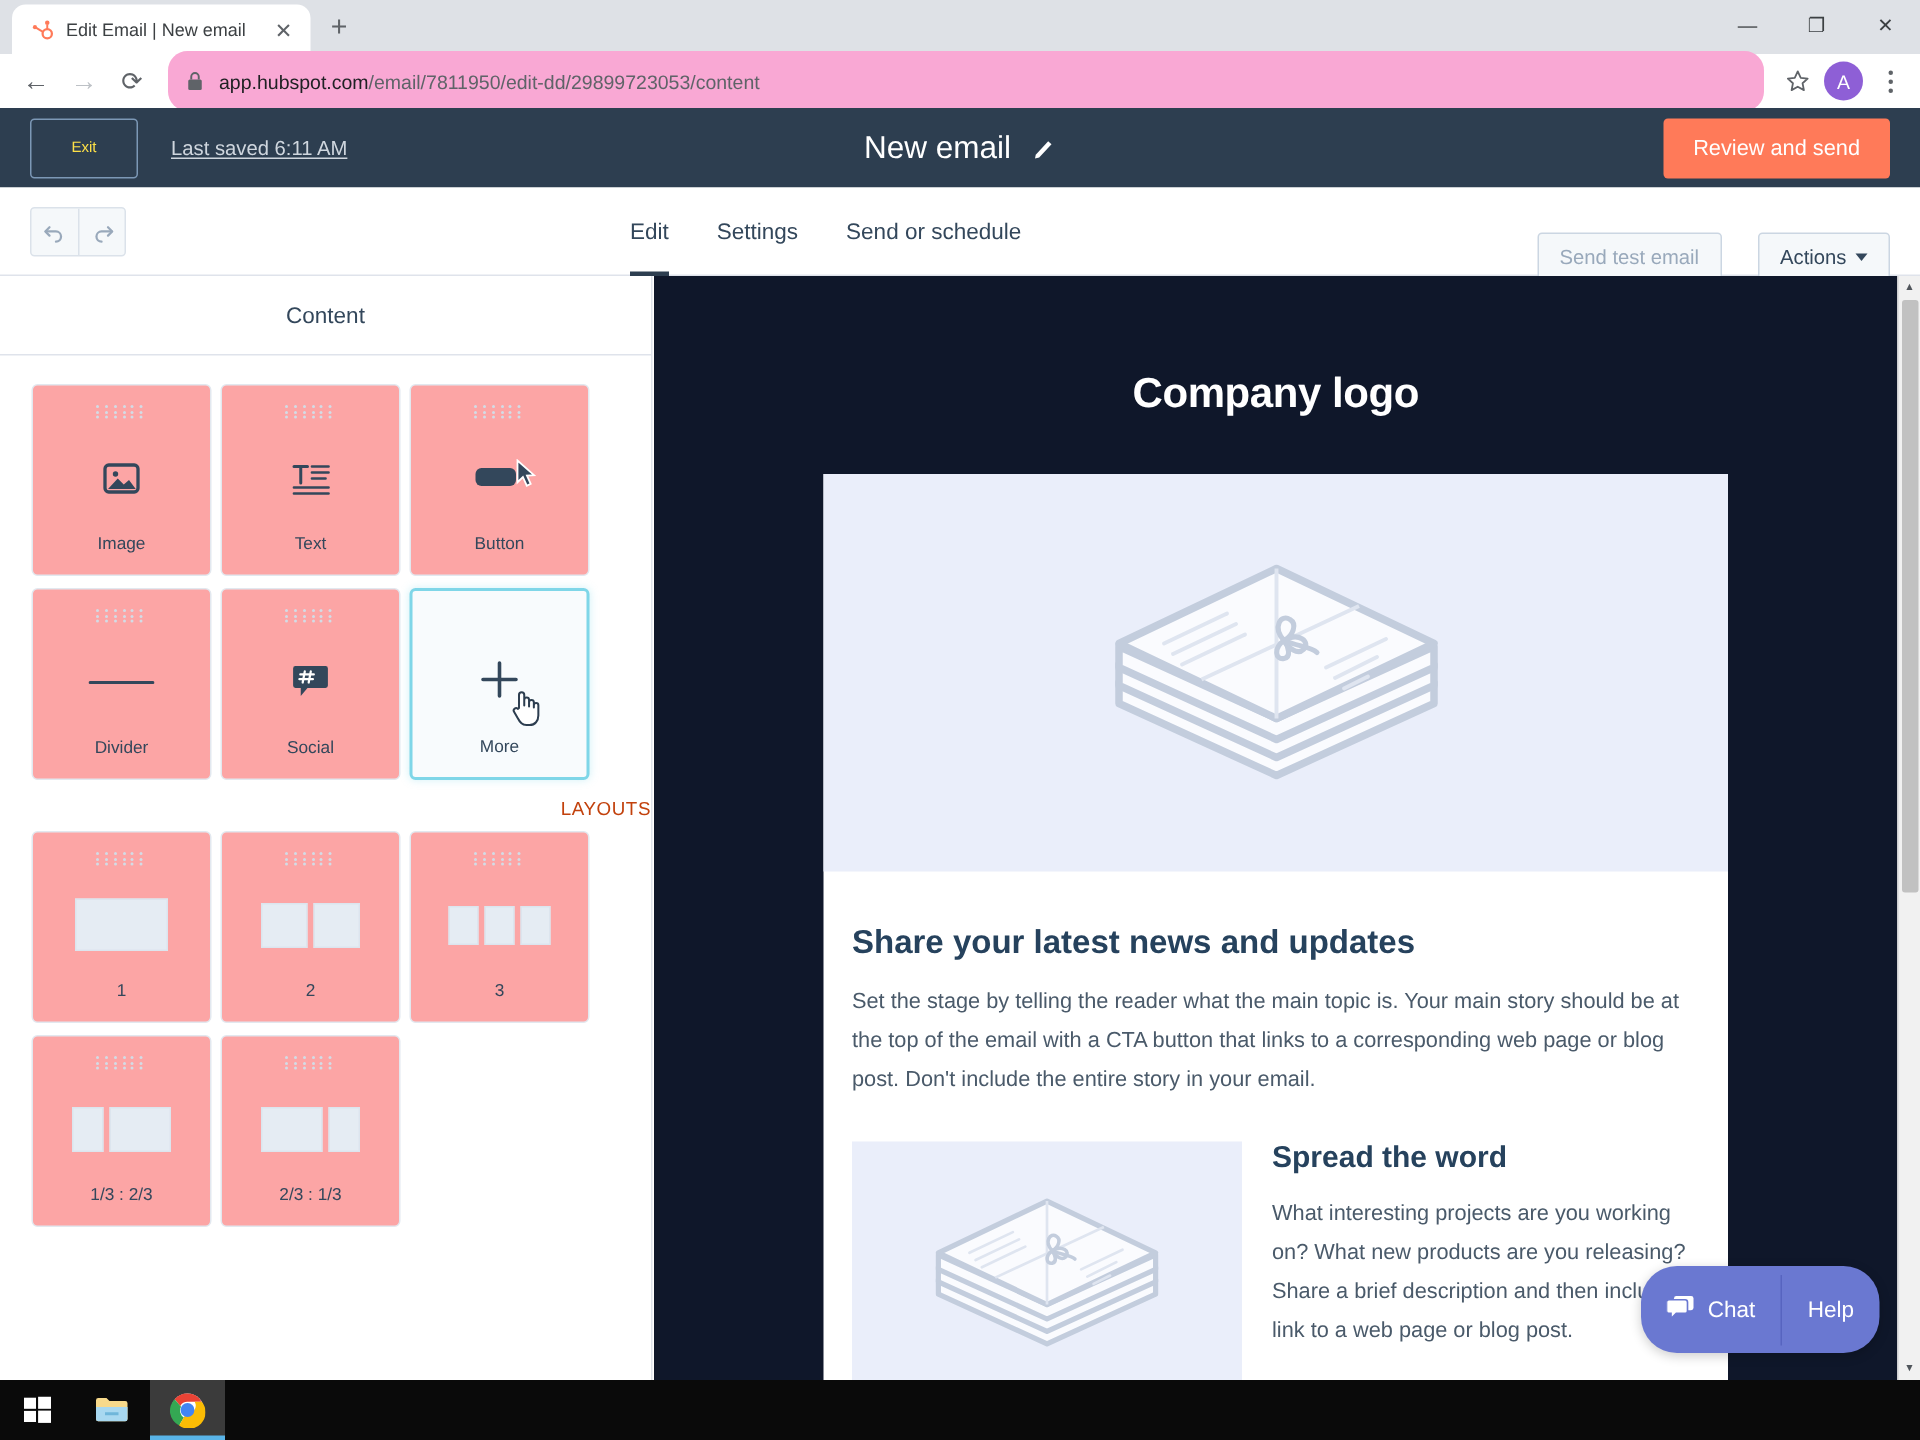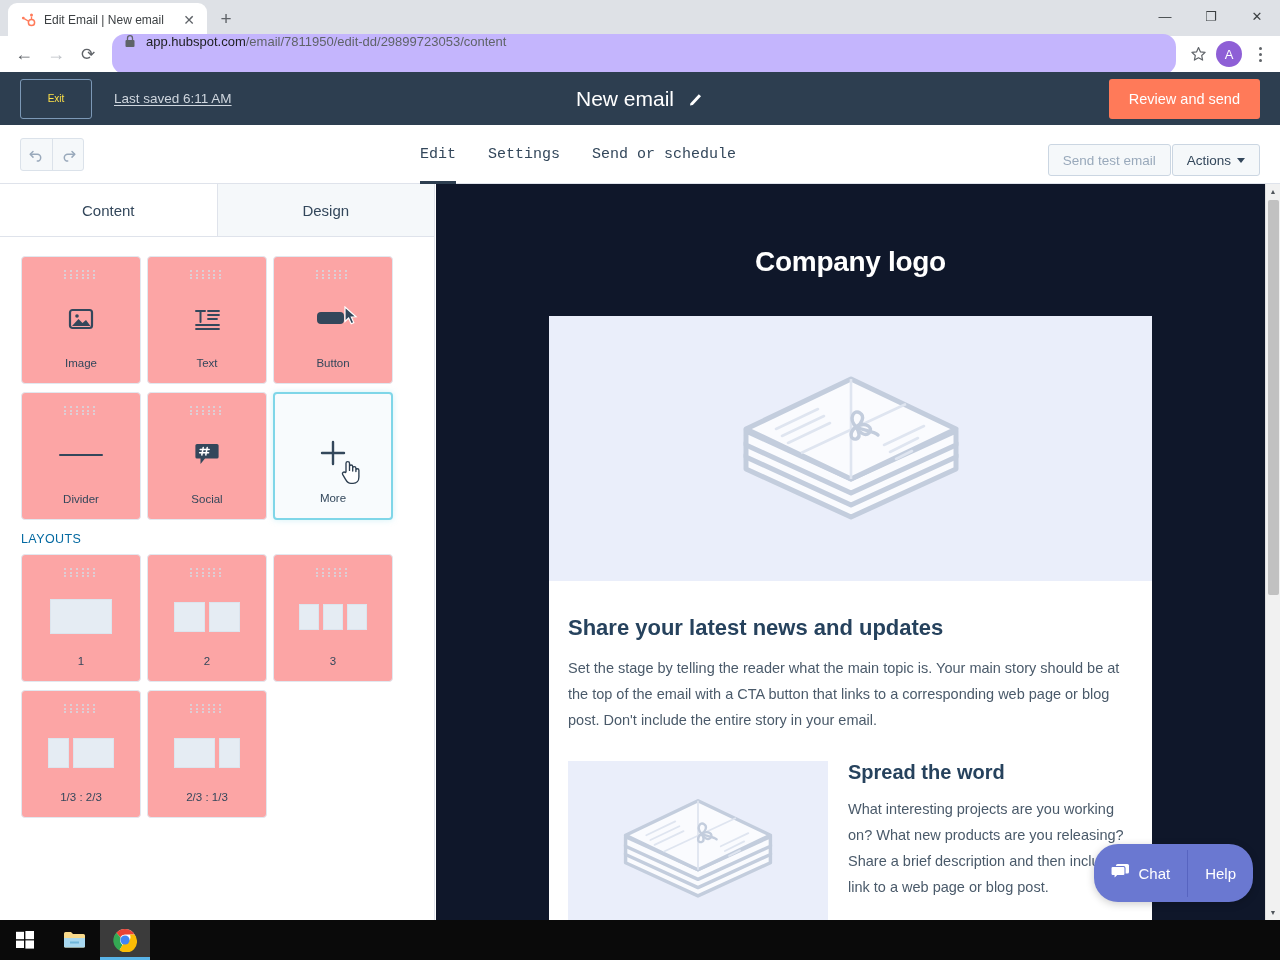--- a/index.html
+++ b/index.html
@@ -54,22 +54,22 @@
     background: #ffffff; display: flex; align-items: center; padding: 0 8px;
   }
   .navbtn {
     width: 32px; height: 32px; border-radius: 50%;
     display: flex; align-items: center; justify-content: center;
     color: #5f6368; flex: 0 0 32px;
   }
   .navbtn.disabled { color: #bdc1c6; }
   .omnibox {
     flex: 1; height: 40px; margin: 0 8px;
-    background: #c4b5fd; border-radius: 13px;
-    display: flex; align-items: flex-start; padding: 0 12px;
+    background: #f9a8d4; border-radius: 13px;
+    display: flex; align-items: center; padding: 0 12px;
     position: relative;
   }
   .lock-icon { width: 12px; height: 14px; flex: 0 0 12px; margin-right: 10px; }
   .omnibox-url { font-size: 13px; color: #202124; white-space: nowrap; }
   .omnibox-url .dim { color: #5f6368; }
   .star-icon { width: 28px; height: 28px; display: flex; align-items: center; justify-content: center; }
   .avatar-btn {
     width: 26px; height: 26px; border-radius: 50%;
     background: #8e5fd6; color: #fff; font-size: 13px;
     display: flex; align-items: center; justify-content: center;
@@ -119,32 +119,32 @@
     border: 1px solid #dbe2ea; border-radius: 3px; overflow: hidden;
     background: #f5f8fa;
   }
   .undo-group .ubtn {
     width: 31px; height: 31px; display: flex;
     align-items: center; justify-content: center;
   }
   .undo-group .ubtn + .ubtn { border-left: 1px solid #dbe2ea; }
   .subtabs {
     position: absolute; left: 404px; top: 0; height: 59px;
-    display: flex; align-items: center; gap: 0; font-family: Liberation Mono, monospace;
+    display: flex; align-items: center; gap: 0;
   }
   .subtab {
     height: 59px; display: flex; align-items: center;
     padding: 0 16px; font-size: 15px; color: #33475b; position: relative;
   }
   .subtab.active { color: #33475b; }
   .subtab.active::after {
     content: ''; position: absolute; left: 16px; right: 16px; bottom: 0;
     height: 3px; background: #2d3e50;
   }
-  .subnav-right { position: absolute; right: 20px; top: 19px; display: flex; gap: 1px; }
+  .subnav-right { position: absolute; right: 20px; top: 30px; display: flex; gap: 24px; }
   .ghost-btn {
     height: 32px; padding: 0 14px; border: 1px solid #cbd6e2; border-radius: 3px;
     background: #f5f8fa; font-size: 13.5px; color: #33475b;
     display: flex; align-items: center; justify-content: center; gap: 6px;
   }
   .ghost-btn.disabled { color: #99a9bb; }
   .caret-down {
     width: 0; height: 0; border-left: 4px solid transparent;
     border-right: 4px solid transparent; border-top: 5px solid #33475b;
   }
@@ -182,21 +182,21 @@
   .grip i { width: 2px; height: 2px; border-radius: 50%; background: #d3dce6; display: block; }
   .tile-icon {
     flex: 1; display: flex; align-items: center; justify-content: center;
     width: 100%; position: relative;
   }
   .tile-label {
     font-size: 11.5px; color: #33475b; margin-bottom: 14px;
   }
   .section-label {
     padding: 12px 0 8px 21px; font-size: 12.5px;
-    letter-spacing: 0.4px; color: #0369a1;
+    letter-spacing: 0.4px; color: #c2410c; text-align: right;
   }
   .layout-box { display: flex; gap: 4px; align-items: center; }
   .layout-box span { background: #e5ecf3; border: 1px solid #dce5ee; display: block; }
 
   .cursor-arrow { position: absolute; width: 16px; height: 20px; }
   .cursor-hand { position: absolute; width: 22px; height: 26px; }
 
   
   .preview-wrap {
     position: absolute; top: 184px; left: 436px; width: 829px; height: 736px;
@@ -353,21 +353,20 @@
     <div class="ghost-btn">
       <span>Actions</span>
       <span class="caret-down"></span>
     </div>
   </div>
 </div>
 
 <div class="left-panel">
   <div class="panel-tabs">
     <div class="panel-tab">Content</div>
-    <div class="panel-tab inactive">Design</div>
   </div>
 
   <div class="tile-grid">
 
     <div class="tile">
       <span class="grip">
           <i></i>
           <i></i>
           <i></i>
           <i></i>

